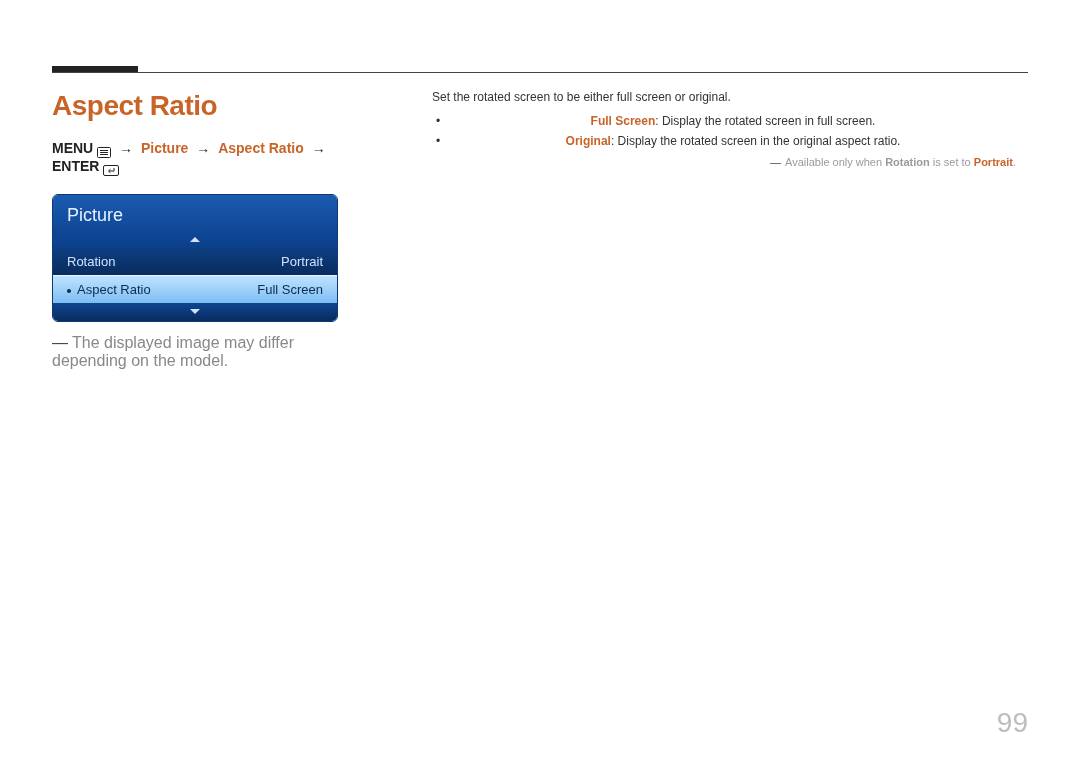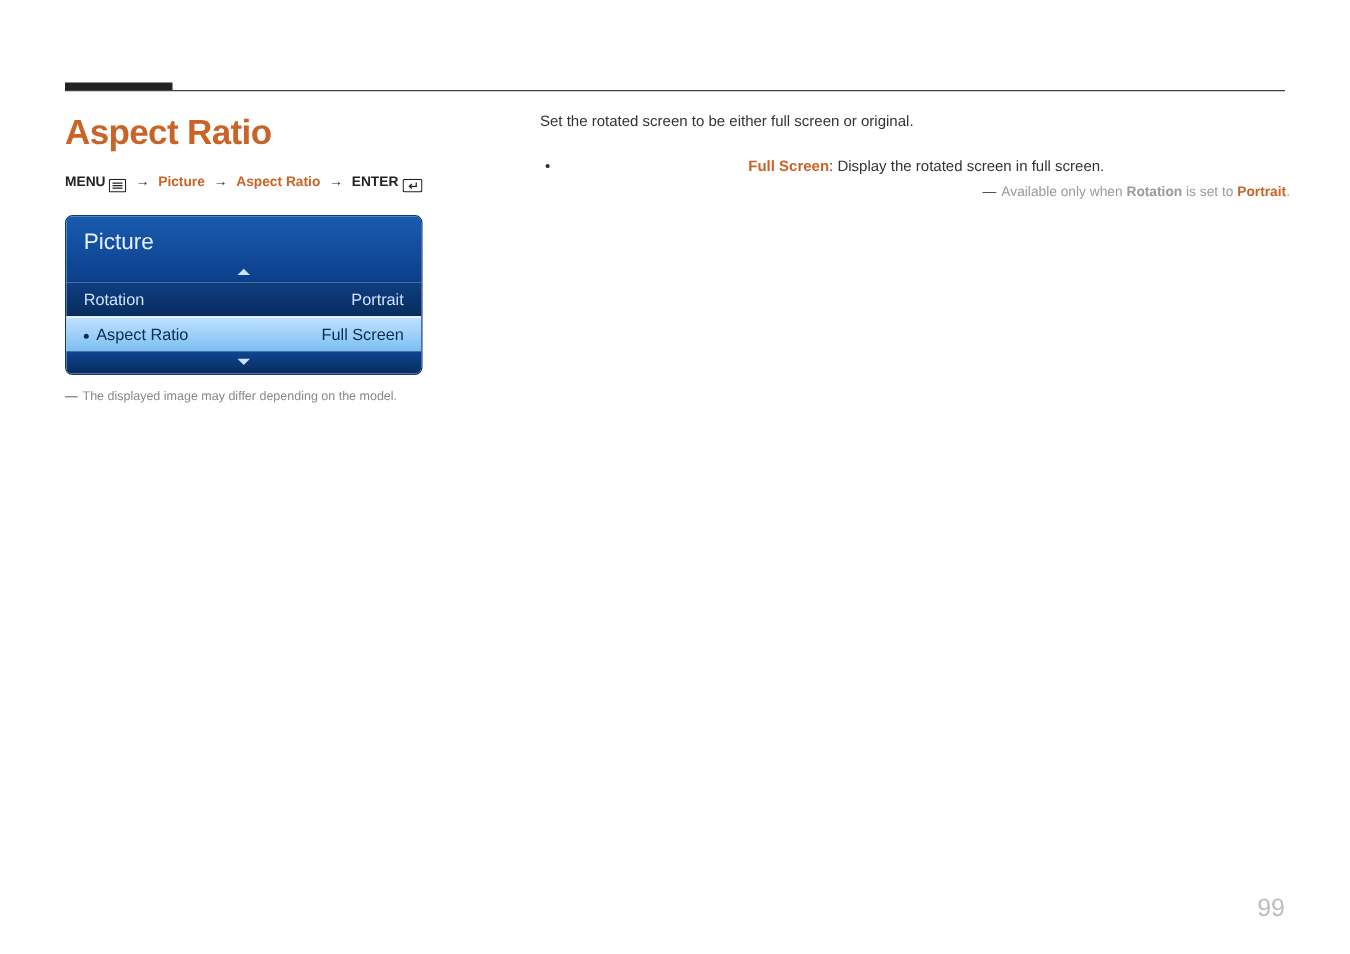--- a/index.html
+++ b/index.html
@@ -1,51 +1,51 @@
 <!DOCTYPE html>
 <html><head>
 <meta charset="utf-8">
 <style>
   * { box-sizing: border-box; margin: 0; padding: 0; }
   html, body { width: 1080px; height: 763px; font-family: Arial, Helvetica, sans-serif; background: #fff; color: #222; }
-  .page { position: relative; width: 1080px; height: 763px; padding: 60px 48px 30px 52px; }
+  .page { position: relative; width: 1080px; height: 763px; padding: 60px 64px 30px 52px; }
   .top-rule { border-top: 1px solid #444; position: absolute; left: 52px; right: 52px; top: 72px; }
   .top-tick { position: absolute; left: 52px; top: 66px; width: 86px; height: 6px; background: #222; }
   .columns { display: flex; gap: 80px; margin-top: 30px; }
   .col-left { width: 300px; }
   .col-right { flex: 1; }
   h1.title { font-size: 28px; font-weight: 700; color: #c86428; margin: 0 0 18px 0; letter-spacing: -0.5px; }
-  .navpath { font-size: 11px; color: #222; margin-bottom: 18px; }
+  .navpath { font-size: 14px; color: #222; margin-bottom: 18px; }
   .navpath .bold { font-weight: 700; }
   .navpath .accent { color: #c86428; font-weight: 700; }
   .navpath .arrow { padding: 0 4px; }
   .navpath .iconbox { display: inline-block; vertical-align: -2px; }
   
   .osd { width: 286px; border-radius: 6px; overflow: hidden; border: 1px solid #0b3a77; box-shadow: 0 1px 0 rgba(0,0,0,.2) inset; }
   .osd-header { position: relative; background: linear-gradient(#1a5bb0, #0b3f8a); color: #e8f1ff; font-size: 18px; padding: 10px 14px 22px 14px; }
   .osd-caret { position: absolute; left: 50%; transform: translateX(-50%); bottom: 6px; width: 0; height: 0; border-left: 5px solid transparent; border-right: 5px solid transparent; }
   .caret-up { border-bottom: 5px solid #cfe2ff; }
   .osd-row { display: flex; justify-content: space-between; align-items: center; font-size: 13px; padding: 6px 14px; }
   .osd-row-dark { background: linear-gradient(#0e3e81, #082c5e); color: #cfe2ff; }
   .osd-row-selected { background: linear-gradient(#bfe2ff, #7dbef2); color: #0b2b55; border-top: 1px solid #e8f5ff; }
   .osd-row .dot { display:inline-block; width:4px; height:4px; background:#0b2b55; border-radius:50%; margin-right:6px; position: relative; top:-1px; }
   .osd-footer { background: linear-gradient(#0f4590, #082c5e); height: 18px; position: relative; }
   .caret-down-footer { position: absolute; left: 50%; top: 6px; transform: translateX(-50%); width: 0; height: 0; border-left: 5px solid transparent; border-right: 5px solid transparent; border-top: 5px solid #cfe2ff; }
-  .footnote { font-size: 10px; color: #888; margin-top: 12px; }
+  .footnote { font-size: 16px; color: #888; margin-top: 12px; }
   .footnote .dash, .note .dash { color: #444; margin-right: 4px; font-weight: 400; }
   
-  .lead { font-size: 12px; color: #333; margin-bottom: 22px; }
+  .lead { font-size: 12px; color: #333; margin-bottom: 10px; }
   ul.opts { list-style: none; padding-left: 18px; }
   ul.opts li { font-size: 12px; color: #333; margin-bottom: 6px; position: relative; text-align: center; }
   ul.opts li::before { content: "•"; position: absolute; left: -14px; top: 0; color: #333; }
   .opt-name { font-weight: 700; color: #c86428; }
   .note { font-size: 11px; color: #9a9a9a; margin-top: 8px; text-align: right; }
   .note .strong { font-weight: 700; }
   .note .accent { color: #c86428; font-weight: 700; }
-  .page-number { position: absolute; right: 52px; bottom: 24px; font-size: 20px; color: #bdbdbd; font-weight: 300; }
+  .page-number { position: absolute; right: 52px; bottom: 24px; font-size: 28px; color: #bdbdbd; font-weight: 300; }
   
   svg.micon { vertical-align: -3px; }
 </style>
 </head>
 <body>
 
 <div class="page">
   <div class="top-tick"></div>
   <div class="top-rule"></div>
 
@@ -101,20 +101,23 @@
         <span class="dash">―</span><span>The displayed image may differ depending on the model.</span>
       </div>
     </div>
 
     <div class="col-right">
       <p class="lead">Set the rotated screen to be either full screen or original.</p>
       <ul class="opts">
         <li>
           <span class="opt-name">Full Screen</span><span>: Display the rotated screen in full screen.</span>
         </li>
+        <li>
+          <span class="opt-name">Original</span><span>: Display the rotated screen in the original aspect ratio.</span>
+        </li>
       </ul>
       <p class="note">
         <span class="dash">―</span><span>Available only when </span><span class="strong">Rotation</span><span> is set to </span><span class="accent">Portrait</span><span>.</span>
       </p>
     </div>
 
   </div>
 
   <div class="page-number">99</div>
 </div>

